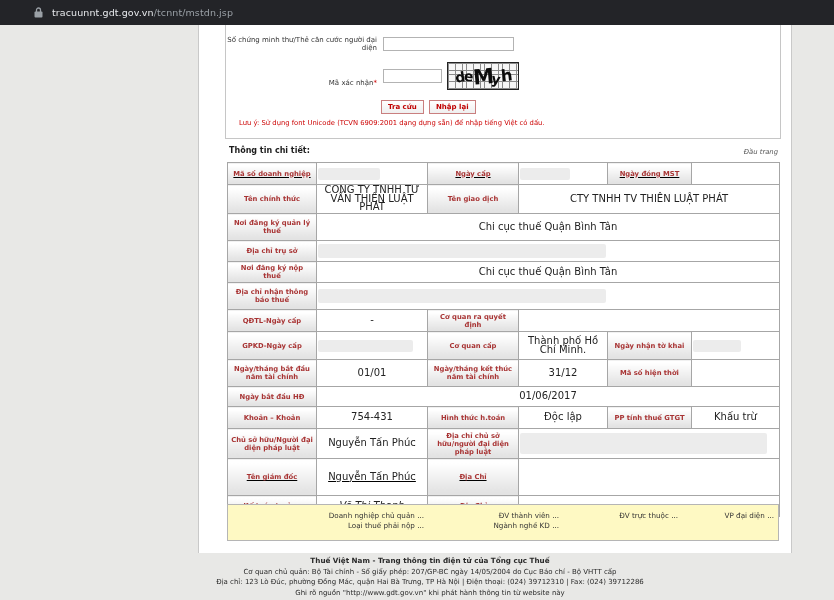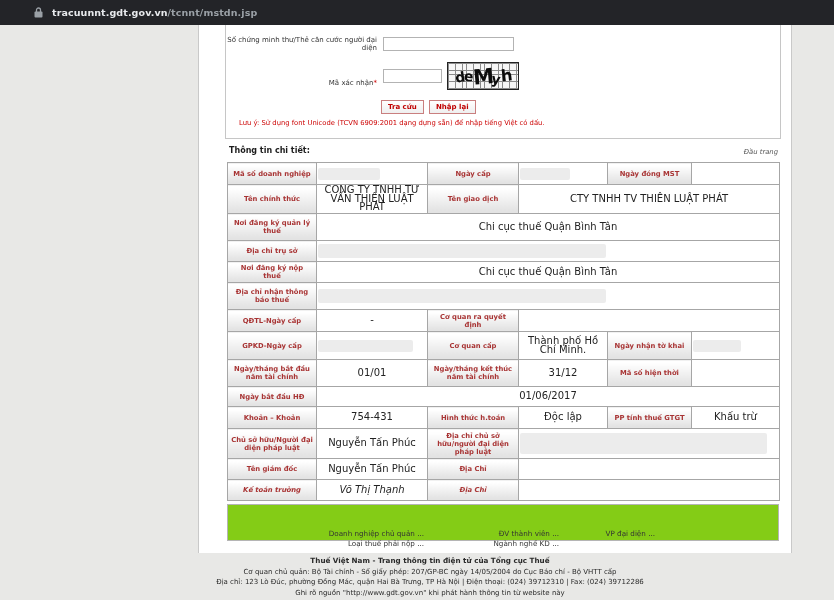--- a/index.html
+++ b/index.html
@@ -3,21 +3,21 @@
 <meta charset="utf-8">
 <style>
   html,body{margin:0;padding:0;}
   #canvas{position:relative;width:834px;height:600px;overflow:hidden;
     font-family:"DejaVu Sans","Liberation Sans",sans-serif;
     background:var(--page-bg,#e8e8e6);}
   
   #chrome{position:absolute;left:0;top:0;width:834px;height:25px;
     background:var(--chrome-bg,#232428);z-index:50;display:flex;align-items:center;}
   #lock{margin-left:34px;width:9px;height:11px;flex:none;}
-  #urlbox{margin-left:9px;font-size:9.5px;letter-spacing:.1px;white-space:nowrap;font-weight:bold;}
+  #urlbox{margin-left:9px;font-size:9.5px;letter-spacing:.1px;white-space:nowrap;}
   .url-domain{color:#e8eaed;}
   .url-path{color:#9aa0a6;}
   
   #page-col{position:absolute;left:198px;top:25px;width:594px;height:528px;
     background:#fff;border-left:1px solid #c9c9c9;border-right:1px solid #c9c9c9;box-sizing:border-box;}
   
   #form-box{position:absolute;left:225px;top:-8px;width:556px;height:147px;
     border:1px solid #c6c6c6;border-top:none;background:#fff;box-sizing:border-box;z-index:5;}
   .cutinput{position:absolute;left:383px;top:12px;width:131px;height:17px;
     border:1px solid #9a9a9a;background:#fff;box-sizing:border-box;z-index:4;}
@@ -53,21 +53,21 @@
   #top-link{position:absolute;right:56px;top:148px;font-size:6.8px;font-style:italic;color:#555;z-index:6;cursor:pointer;}
   #detail-table{position:absolute;left:227px;top:162px;width:552px;z-index:6;
     border-collapse:collapse;table-layout:fixed;}
   #detail-table td{border:1px solid #a6a6a6;overflow:hidden;box-sizing:border-box;vertical-align:middle;}
   #detail-table td.lbl{background:linear-gradient(#ffffff 10%,#e3e3e3 90%);
     color:var(--label-red,#a83434);font-weight:bold;font-size:6.8px;line-height:8px;text-align:center;padding:1px 3px;}
   #detail-table td.val{background:#fff;color:#222;font-size:10px;line-height:8.5px;padding:1px 1px;text-align:center;}
   .redact{background:#ececec;border-radius:2px;}
   
   #links-box{position:absolute;left:227px;top:504px;width:552px;height:37px;z-index:6;
-    border:1px solid #b5b5b5;background:#84cc16;box-sizing:border-box;display:flex;padding-top:24px;}
+    border:1px solid #b5b5b5;background:#fef9c3;box-sizing:border-box;display:flex;padding-top:6px;}
   .lcol{text-align:right;font-size:7.2px;line-height:10px;color:#333;}
   .lcol0{width:196px;}.lcol1{width:135px;}.lcol2{width:119px;}.lcol3{width:96px;}
   .rlink{display:block;cursor:pointer;white-space:nowrap;}
   
   #footer{position:absolute;left:0;top:556px;width:860px;text-align:center;z-index:6;color:#2a2a2a;}
   #footer .fl{font-size:7px;line-height:10.5px;}
   #footer .fl.bold{font-weight:bold;font-size:7.2px;}
 </style>
 </head>
 <body>
@@ -111,21 +111,21 @@
   <table id="detail-table">
     <colgroup>
       <col style="width:89px">
         <col style="width:111px">
         <col style="width:91px">
       <col style="width:89px">
         <col style="width:84px">
         <col style="width:88px">
     </colgroup>
     <tbody>
-        <tr style="height: 22px;">
+        <tr style="height: 22px; text-decoration: underline;">
           <td class="lbl">Mã số doanh nghiệp</td>
           <td class="val">
             <div class="redact" style="width: 62px; height: 12px;"></div>
           </td>
           <td class="lbl">Ngày cấp</td>
           <td class="val">
             <div class="redact" style="width: 50px; height: 12px;"></div>
           </td>
           <td class="lbl">Ngày đóng MST</td>
           <td class="val"></td>
@@ -195,21 +195,21 @@
           <td class="val">Khấu trừ</td>
         </tr>
         <tr style="height: 30px;">
           <td class="lbl">Chủ sở hữu/Người đại diện pháp luật</td>
           <td class="val">Nguyễn Tấn Phúc</td>
           <td class="lbl">Địa chỉ chủ sở hữu/người đại diện pháp luật</td>
           <td colspan="3" class="val">
             <div class="redact" style="width: 247px; height: 21px;"></div>
           </td>
         </tr>
-        <tr style="height: 21px;">
+        <tr style="height: 37px; text-decoration: underline;">
           <td class="lbl">Tên giám đốc</td>
           <td class="val">Nguyễn Tấn Phúc</td>
           <td class="lbl">Địa Chỉ</td>
           <td colspan="3" class="val"></td>
         </tr>
         <tr style="height: 21px; font-style: italic;">
           <td class="lbl">Kế toán trưởng</td>
           <td class="val">Võ Thị Thạnh</td>
           <td class="lbl">Địa Chỉ</td>
           <td colspan="3" class="val"></td>
@@ -218,20 +218,23 @@
   </table>
 
   <div id="links-box">
       <div class="lcol lcol0">
         <span class="rlink">Doanh nghiệp chủ quản ...</span>
         <span class="rlink">Loại thuế phải nộp ...</span>
       </div>
       <div class="lcol lcol1">
         <span class="rlink">ĐV thành viên ...</span>
         <span class="rlink">Ngành nghề KD ...</span>
+      </div>
+      <div class="lcol lcol2">
+        <span class="rlink">ĐV trực thuộc ...</span>
       </div>
       <div class="lcol lcol3">
         <span class="rlink">VP đại diện ...</span>
       </div>
     </div>
 
   <div id="footer">
     <div class="fl bold">Thuế Việt Nam - Trang thông tin điện tử của Tổng cục Thuế</div>
     <div class="fl">Cơ quan chủ quản: Bộ Tài chính - Số giấy phép: 207/GP-BC ngày 14/05/2004 do Cục Báo chí - Bộ VHTT cấp</div>
     <div class="fl">Địa chỉ: 123 Lò Đúc, phường Đồng Mác, quận Hai Bà Trưng, TP Hà Nội | Điện thoại: (024) 39712310 | Fax: (024) 39712286</div>

